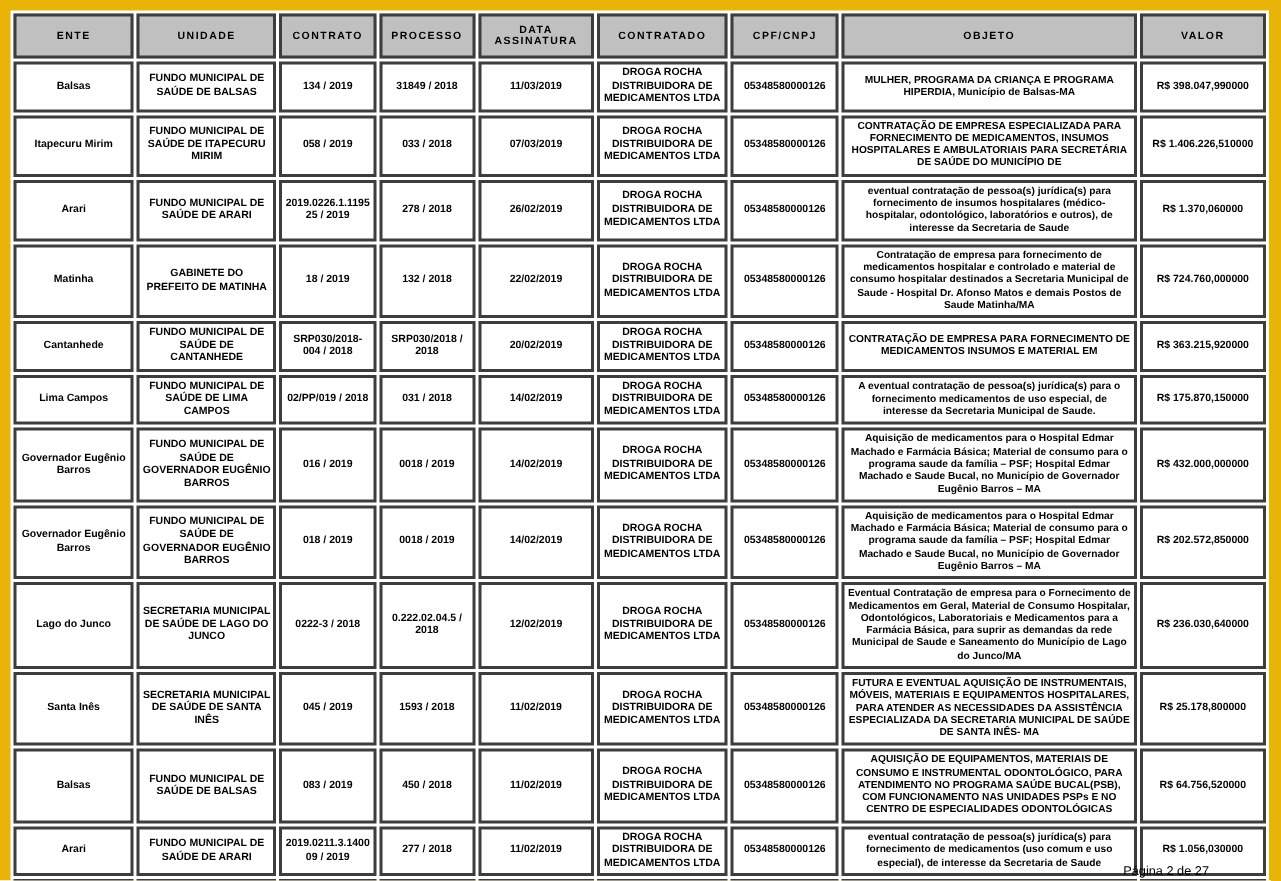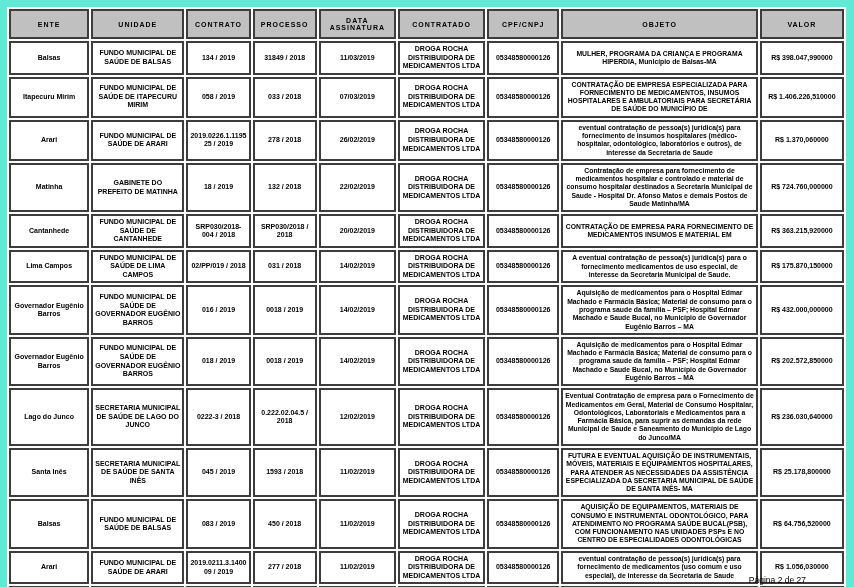--- a/index.html
+++ b/index.html
@@ -8,21 +8,21 @@
     background: #ffffff;
     width: 854px;
     height: 587px;
     overflow: hidden;
     font-family: "Liberation Sans", sans-serif;
   }
   .sheet {
     position: relative;
     width: 854px;
     height: 587px;
-    background: #5eead4;
+    background: #eab308;
   }
   table.contracts {
     position: absolute;
     left: 7px;
     top: 7px;
     width: 839px;
     table-layout: fixed;
     border-collapse: separate;
     border-spacing: 2px;
     background: #ffffff;

